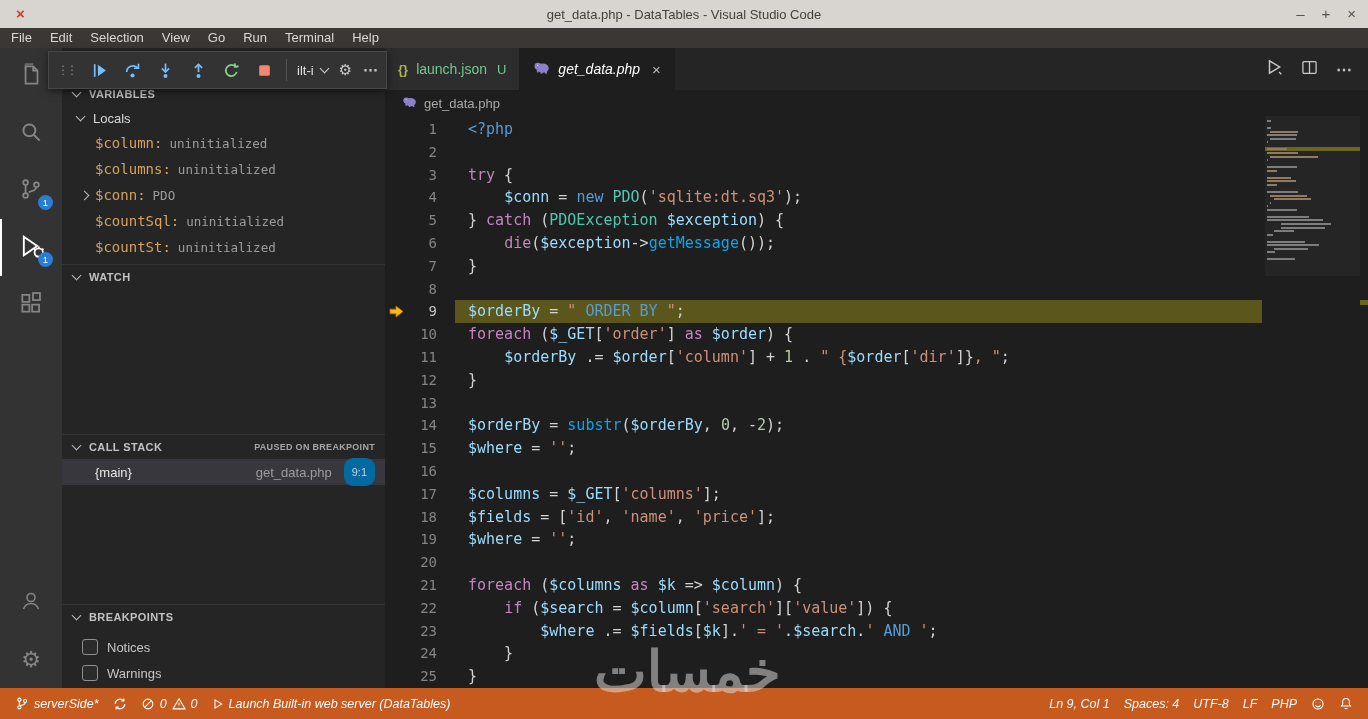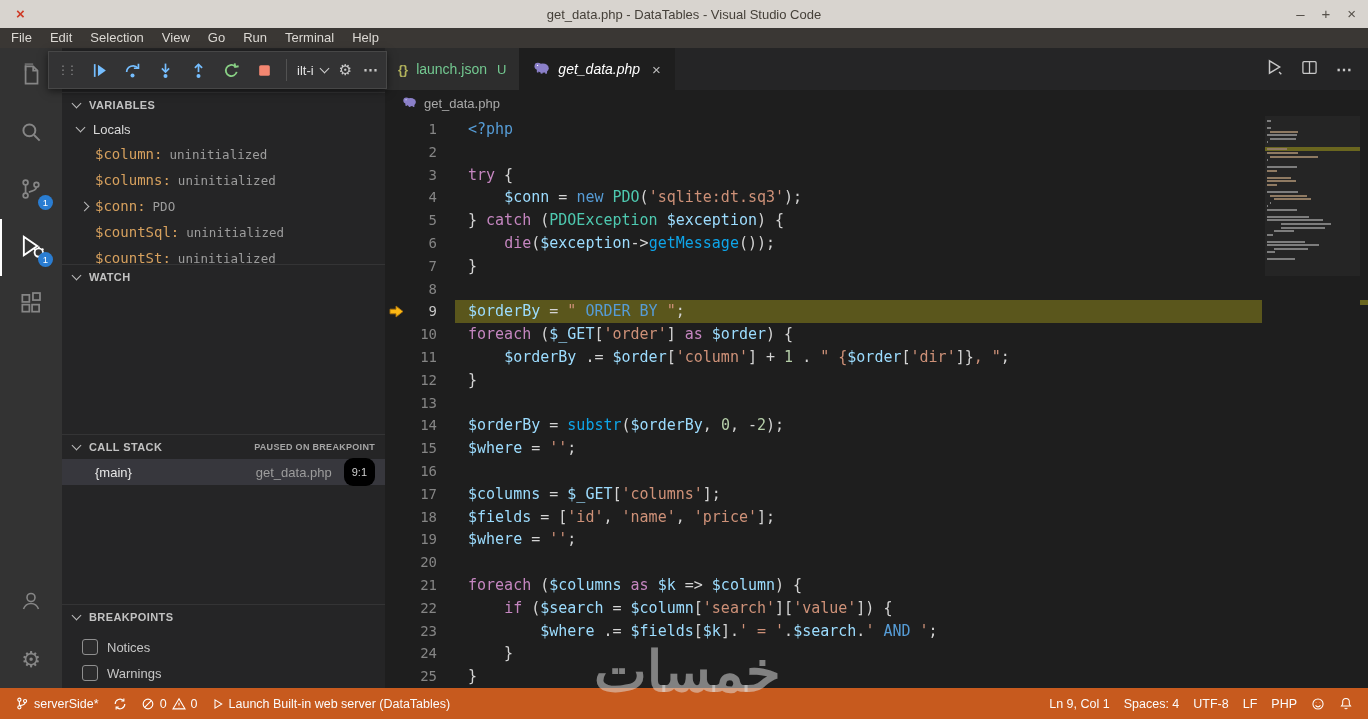--- a/index.html
+++ b/index.html
@@ -25,39 +25,39 @@
   .ab-icon.active{color:#ffffff;border-left:2px solid #ffffff;}
   .ab-bottom{position:absolute;bottom:0;left:0;right:0;}
   .ab-badge{position:absolute;right:9px;bottom:9px;min-width:15px;height:15px;border-radius:8px;
             background:#2a7dd2;color:#fff;font-size:9.5px;display:flex;align-items:center;justify-content:center;}
   .gear-glyph{font-size:22px;line-height:22px;}
 
   
   .sidebar{position:absolute;top:48px;bottom:31px;left:62px;width:323px;background:#252526;
            color:#cccccc;font-size:13px;overflow:hidden;}
   .sb-section{position:absolute;left:0;right:0;overflow:hidden;border-top:1px solid #343435;}
-  .sec-vars{top:44px;height:172px;}
+  .sec-vars{top:33px;height:172px;}
   .sec-watch{top:216px;height:170px;}
   .sec-stack{top:386px;height:170px;}
   .sec-bp{top:556px;height:84px;}
   .section-header{height:24px;display:flex;align-items:center;padding-left:6px;
                   font-size:11px;font-weight:700;color:#c2c2c2;letter-spacing:.4px;}
   .chev{display:inline-block;width:6px;height:6px;border-right:1.4px solid #bdbdbd;border-bottom:1.4px solid #bdbdbd;
         transform:rotate(45deg);margin:-3px 9px 0 5px;}
   .twisty{display:inline-block;width:6px;height:6px;border-right:1.4px solid #bdbdbd;border-bottom:1.4px solid #bdbdbd;
           transform:rotate(-45deg);position:absolute;left:19px;top:10px;}
   .tree-scope{height:24px;display:flex;align-items:center;padding-left:14px;color:#d8d8d8;}
   .tree-row{height:26px;display:flex;align-items:center;padding-left:33px;position:relative;white-space:nowrap;}
   .var-name{color:#d7a15e;font-family:"DejaVu Sans Mono",monospace;font-size:14px;}
   .var-value{color:#9d9d9d;font-family:"DejaVu Sans Mono",monospace;font-size:12.5px;margin-left:7px;}
   .paused-label{margin-left:auto;margin-right:10px;font-size:9px;font-weight:700;color:#a6a6a6;letter-spacing:.3px;}
   .frame-row{height:26px;display:flex;align-items:center;padding:0 10px 0 33px;background:#37373d;}
   .frame-name{color:#e8e8e8;}
   .frame-file{color:#9d9d9d;margin-left:auto;margin-right:12px;}
-  .frame-pos{background:#000000;color:#d0d0d0;border-radius:9px;font-size:11px;padding:8px 8px;}
+  .frame-pos{background:#0369a1;color:#d0d0d0;border-radius:9px;font-size:11px;padding:8px 8px;}
   .bp-row{height:26px;display:flex;align-items:flex-end;padding-left:20px;gap:9px;color:#c6c6c6;}
   .cb{width:14px;height:14px;border:1px solid #8f8f8f;border-radius:3px;background:#2b2b2c;flex:none;}
 
   
   .debug-toolbar{position:absolute;top:51px;left:48px;height:36px;background:#333334;border:1px solid #474747;
                  box-shadow:0 2px 8px rgba(0,0,0,.55);display:flex;align-items:center;padding:0 8px;gap:11px;z-index:40;}
   .grip{color:#8a8a8a;font-size:12px;letter-spacing:-3px;margin-right:2px;cursor:grab;}
   .dbg-btn{display:flex;align-items:center;justify-content:center;width:22px;height:26px;cursor:pointer;}
   .launch-select{display:flex;align-items:center;color:#e2e2e2;font-size:13px;padding-left:10px;
                  border-left:1px solid #525252;height:22px;gap:7px;cursor:pointer;}
@@ -96,21 +96,21 @@
   .tk-cls{color:#4ec9b0;} .tk-pun{color:#d4d4d4;} .tk-sql{color:#569cd6;}
 
   
   .minimap{position:absolute;right:8px;top:0;width:95px;bottom:0;}
   .mm-slider{position:absolute;left:0;right:0;top:0;height:160px;background:rgba(255,255,255,.035);}
   .overview-mark{position:absolute;right:0;top:184px;width:8px;height:5px;background:#6a661f;}
 
   
   .statusbar{position:absolute;left:0;right:0;bottom:0;height:31px;background:#c75a1e;display:flex;
              align-items:center;color:#fbfbfb;font-size:12.5px;padding:0 8px;}
-  .sb-item{display:flex;align-items:center;gap:5px;padding:0 7px;height:100%;cursor:pointer;white-space:nowrap;}
+  .sb-item{display:flex;align-items:center;gap:5px;padding:0 7px;height:100%;cursor:pointer;white-space:nowrap;font-style:italic;}
   .sb-right{margin-left:auto;display:flex;align-items:flex-start;height:100%;}
   .sb-item svg{display:block;}
 
   
   .watermark{position:absolute;left:594px;top:644px;z-index:60;font-size:56px;font-weight:700;
              color:rgba(228,228,228,.5);direction:rtl;line-height:1;font-family:sans-serif;}
 </style>
 </head>
 <body>
 

